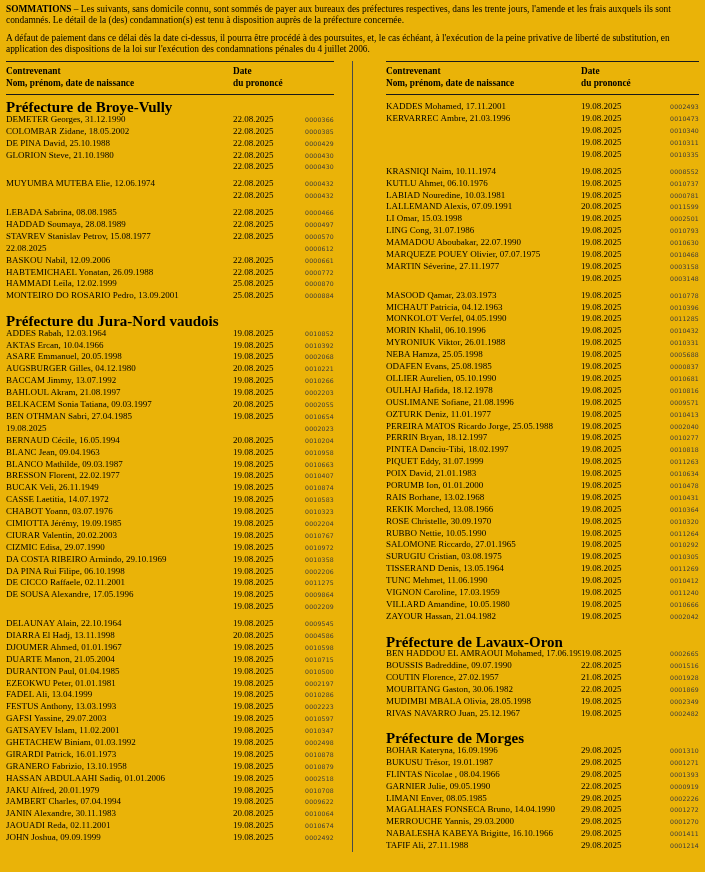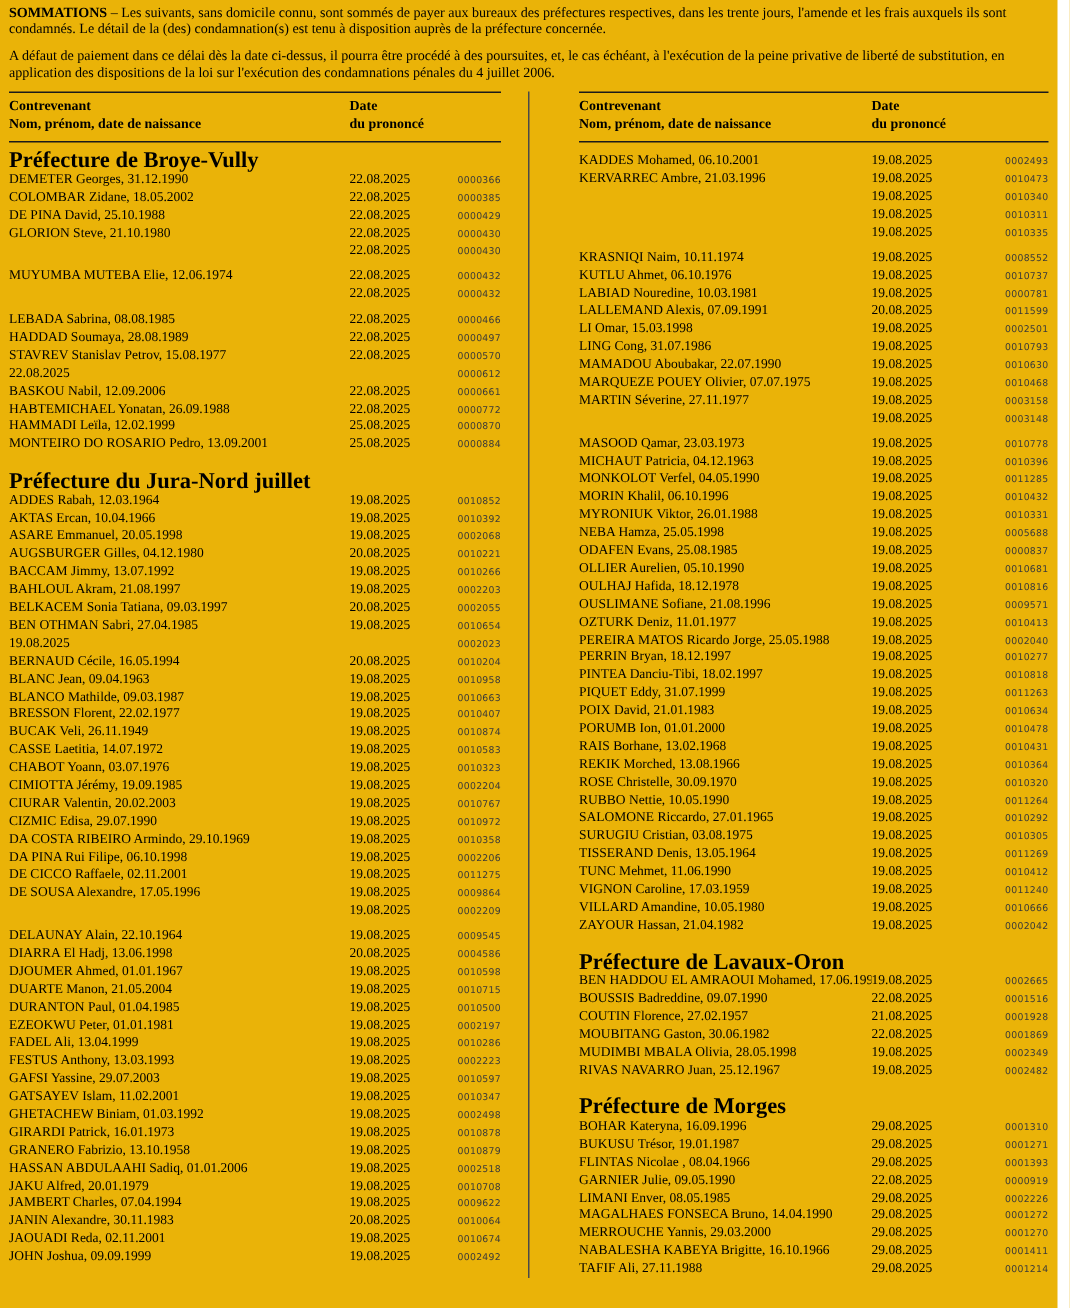--- a/index.html
+++ b/index.html
@@ -121,21 +121,21 @@
           <div class="row">
             <span class="name">HAMMADI Leïla, 12.02.1999</span>
             <span class="date">25.08.2025</span>
             <span class="ref">0000870</span>
           </div>
           <div class="row">
             <span class="name">MONTEIRO DO ROSARIO Pedro, 13.09.2001</span>
             <span class="date">25.08.2025</span>
             <span class="ref">0000884</span>
           </div>
-          <div class="sec-title">Préfecture du Jura-Nord juillet</div>
+          <div class="sec-title">Préfecture du Jura-Nord vaudois</div>
           <div class="row">
             <span class="name">ADDES Rabah, 12.03.1964</span>
             <span class="date">19.08.2025</span>
             <span class="ref">0010852</span>
           </div>
           <div class="row">
             <span class="name">AKTAS Ercan, 10.04.1966</span>
             <span class="date">19.08.2025</span>
             <span class="ref">0010392</span>
           </div>
@@ -247,21 +247,21 @@
             <span class="name"></span>
             <span class="date">19.08.2025</span>
             <span class="ref">0002209</span>
           </div>
           <div class="row">
             <span class="name">DELAUNAY Alain, 22.10.1964</span>
             <span class="date">19.08.2025</span>
             <span class="ref">0009545</span>
           </div>
           <div class="row">
-            <span class="name">DIARRA El Hadj, 13.06.1998</span>
+            <span class="name">DIARRA El Hadj, 13.11.1998</span>
             <span class="date">20.08.2025</span>
             <span class="ref">0004586</span>
           </div>
           <div class="row">
             <span class="name">DJOUMER Ahmed, 01.01.1967</span>
             <span class="date">19.08.2025</span>
             <span class="ref">0010598</span>
           </div>
           <div class="row">
             <span class="name">DUARTE Manon, 21.05.2004</span>
@@ -352,21 +352,21 @@
           <span class="th-name">Contrevenant</span>
           <span class="th-name">Nom, prénom, date de naissance</span>
         </div>
         <div class="th-col2">
           <span class="th-name">Date</span>
           <span class="th-name">du prononcé</span>
         </div>
       </div>
       <div class="colbody">
           <div class="row">
-            <span class="name">KADDES Mohamed, 06.10.2001</span>
+            <span class="name">KADDES Mohamed, 17.11.2001</span>
             <span class="date">19.08.2025</span>
             <span class="ref">0002493</span>
           </div>
           <div class="row">
             <span class="name">KERVARREC Ambre, 21.03.1996</span>
             <span class="date">19.08.2025</span>
             <span class="ref">0010473</span>
           </div>
           <div class="row">
             <span class="name"></span>

